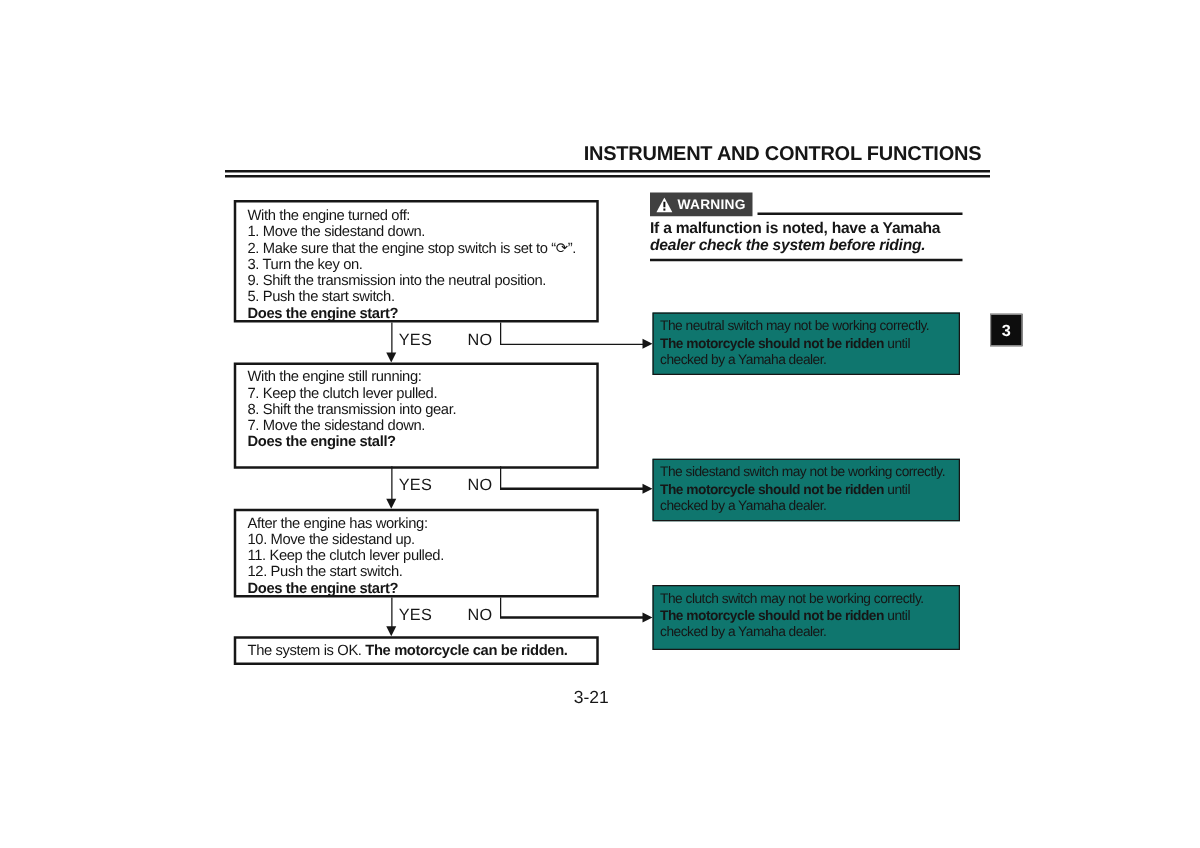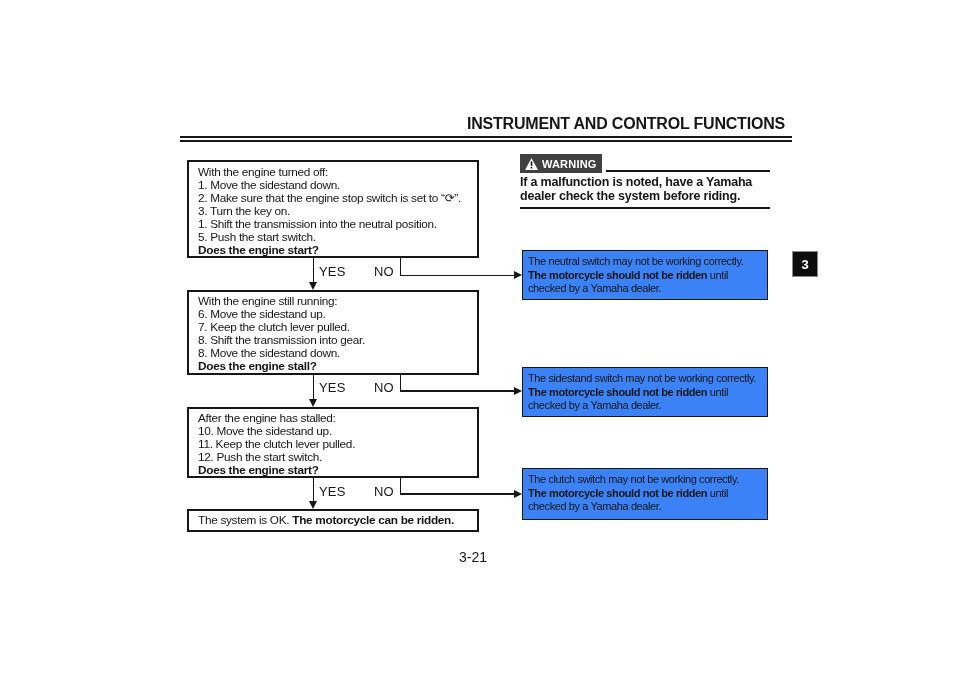--- a/index.html
+++ b/index.html
@@ -7,21 +7,21 @@
         font-family:"Liberation Sans",sans-serif;color:#161616;}
   .page-title{position:absolute;left:180px;top:115px;width:605px;text-align:right;
         font-size:16px;font-weight:bold;letter-spacing:-0.2px;white-space:nowrap;}
   .rule{position:absolute;background:#161616;}
   
   .fbox{position:absolute;border:2px solid #161616;background:#fff;box-sizing:border-box;
         font-size:11.8px;letter-spacing:-0.3px;line-height:13px;}
   .fbox .ln{white-space:nowrap;}
   .bold{font-weight:bold;}
   
-  .obox{position:absolute;border:1.6px solid #161616;background:#3b82f6;box-sizing:border-box;
+  .obox{position:absolute;border:1.6px solid #161616;background:#0f766e;box-sizing:border-box;
         font-size:11px;letter-spacing:-0.4px;line-height:13.5px;padding:4px 5px;}
   .obox .ln{white-space:nowrap;}
   
   .vline{position:absolute;width:1.5px;background:#161616;}
   .hline{position:absolute;height:1.5px;background:#161616;}
   .arrow-down{position:absolute;width:0;height:0;border-left:4.5px solid transparent;
         border-right:4.5px solid transparent;border-top:8px solid #161616;}
   .arrow-right{position:absolute;width:0;height:0;border-top:4.5px solid transparent;
         border-bottom:4.5px solid transparent;border-left:8px solid #161616;}
   .branch-label{position:absolute;font-size:13px;font-weight:normal;letter-spacing:0.2px;}
@@ -46,52 +46,51 @@
 
   <div class="page-title">INSTRUMENT AND CONTROL FUNCTIONS</div>
   <div class="rule" style="left:180px;top:136px;width:612px;height:2px;"></div>
   <div class="rule" style="left:180px;top:140px;width:612px;height:1.5px;"></div>
 
   <div class="fbox" style="left:187px;top:160px;width:292px;height:98px;padding:4px 0 0 9px;">
     <div class="ln">With the engine turned off:</div>
     <div class="ln">1. Move the sidestand down.</div>
     <div class="ln">2. Make sure that the engine stop switch is set to “⟳”.</div>
     <div class="ln">3. Turn the key on.</div>
-    <div class="ln">1. Shift the transmission into the neutral position.</div>
+    <div class="ln">9. Shift the transmission into the neutral position.</div>
     <div class="ln">5. Push the start switch.</div>
     <div class="ln bold">Does the engine start?</div>
   </div>
 
   <div class="vline" style="left:312.5px;top:258px;height:26px;"></div>
   <div class="arrow-down" style="left:308.5px;top:282px;"></div>
   <div class="branch-label" style="left:319px;top:264px;">YES</div>
   <div class="branch-label" style="left:374px;top:264px;">NO</div>
   <div class="vline" style="left:399.5px;top:258px;height:18px;"></div>
   <div class="hline" style="left:399.5px;top:274.5px;width:115px;"></div>
   <div class="arrow-right" style="left:514px;top:271px;"></div>
 
   <div class="fbox" style="left:187px;top:290px;width:292px;height:85px;padding:3px 0 0 9px;">
     <div class="ln">With the engine still running:</div>
-    <div class="ln">6. Move the sidestand up.</div>
     <div class="ln">7. Keep the clutch lever pulled.</div>
     <div class="ln">8. Shift the transmission into gear.</div>
-    <div class="ln">8. Move the sidestand down.</div>
+    <div class="ln">7. Move the sidestand down.</div>
     <div class="ln bold">Does the engine stall?</div>
   </div>
 
   <div class="vline" style="left:312.5px;top:373px;height:27px;"></div>
   <div class="arrow-down" style="left:308.5px;top:399px;"></div>
   <div class="branch-label" style="left:319px;top:380px;">YES</div>
   <div class="branch-label" style="left:374px;top:380px;">NO</div>
   <div class="vline" style="left:399.5px;top:373px;height:18px;"></div>
   <div class="hline" style="left:399.5px;top:390px;width:115px;"></div>
   <div class="arrow-right" style="left:514px;top:386.5px;"></div>
 
   <div class="fbox" style="left:187px;top:407px;width:292px;height:71px;padding:3px 0 0 9px;">
-    <div class="ln">After the engine has stalled:</div>
+    <div class="ln">After the engine has working:</div>
     <div class="ln">10. Move the sidestand up.</div>
     <div class="ln">11. Keep the clutch lever pulled.</div>
     <div class="ln">12. Push the start switch.</div>
     <div class="ln bold">Does the engine start?</div>
   </div>
 
   <div class="vline" style="left:312.5px;top:478px;height:24px;"></div>
   <div class="arrow-down" style="left:308.5px;top:501px;"></div>
   <div class="branch-label" style="left:319px;top:484px;">YES</div>
   <div class="branch-label" style="left:374px;top:484px;">NO</div>
@@ -106,21 +105,21 @@
   <div class="warn-badge">
     <svg width="13" height="12" viewBox="0 0 13 12">
       <path d="M6.5 0 L13 12 L0 12 Z" fill="#ffffff"></path>
       <rect x="5.7" y="3.4" width="1.6" height="4.4" fill="#0d0d0d"></rect>
       <rect x="5.7" y="8.8" width="1.6" height="1.7" fill="#0d0d0d"></rect>
     </svg>
     <span>WARNING</span>
   </div>
   <div class="rule" style="left:606px;top:170px;width:164px;height:1.5px;"></div>
   <div class="warn-line" style="top:175px;">If a malfunction is noted, have a Yamaha</div>
-  <div class="warn-line" style="top:189px;">dealer check the system before riding.</div>
+  <div class="warn-line" style="top:189px;font-style:italic;">dealer check the system before riding.</div>
   <div class="rule" style="left:520px;top:207px;width:250px;height:2px;"></div>
 
   <div class="obox" style="left:522px;top:250px;width:246px;height:50px;">
     <div class="ln">The neutral switch may not be working correctly.</div>
     <div class="ln"><span class="bold">The motorcycle should not be ridden</span><span> until</span></div>
     <div class="ln">checked by a Yamaha dealer.</div>
   </div>
 
   <div class="obox" style="left:522px;top:367px;width:246px;height:50px;">
     <div class="ln">The sidestand switch may not be working correctly.</div>

